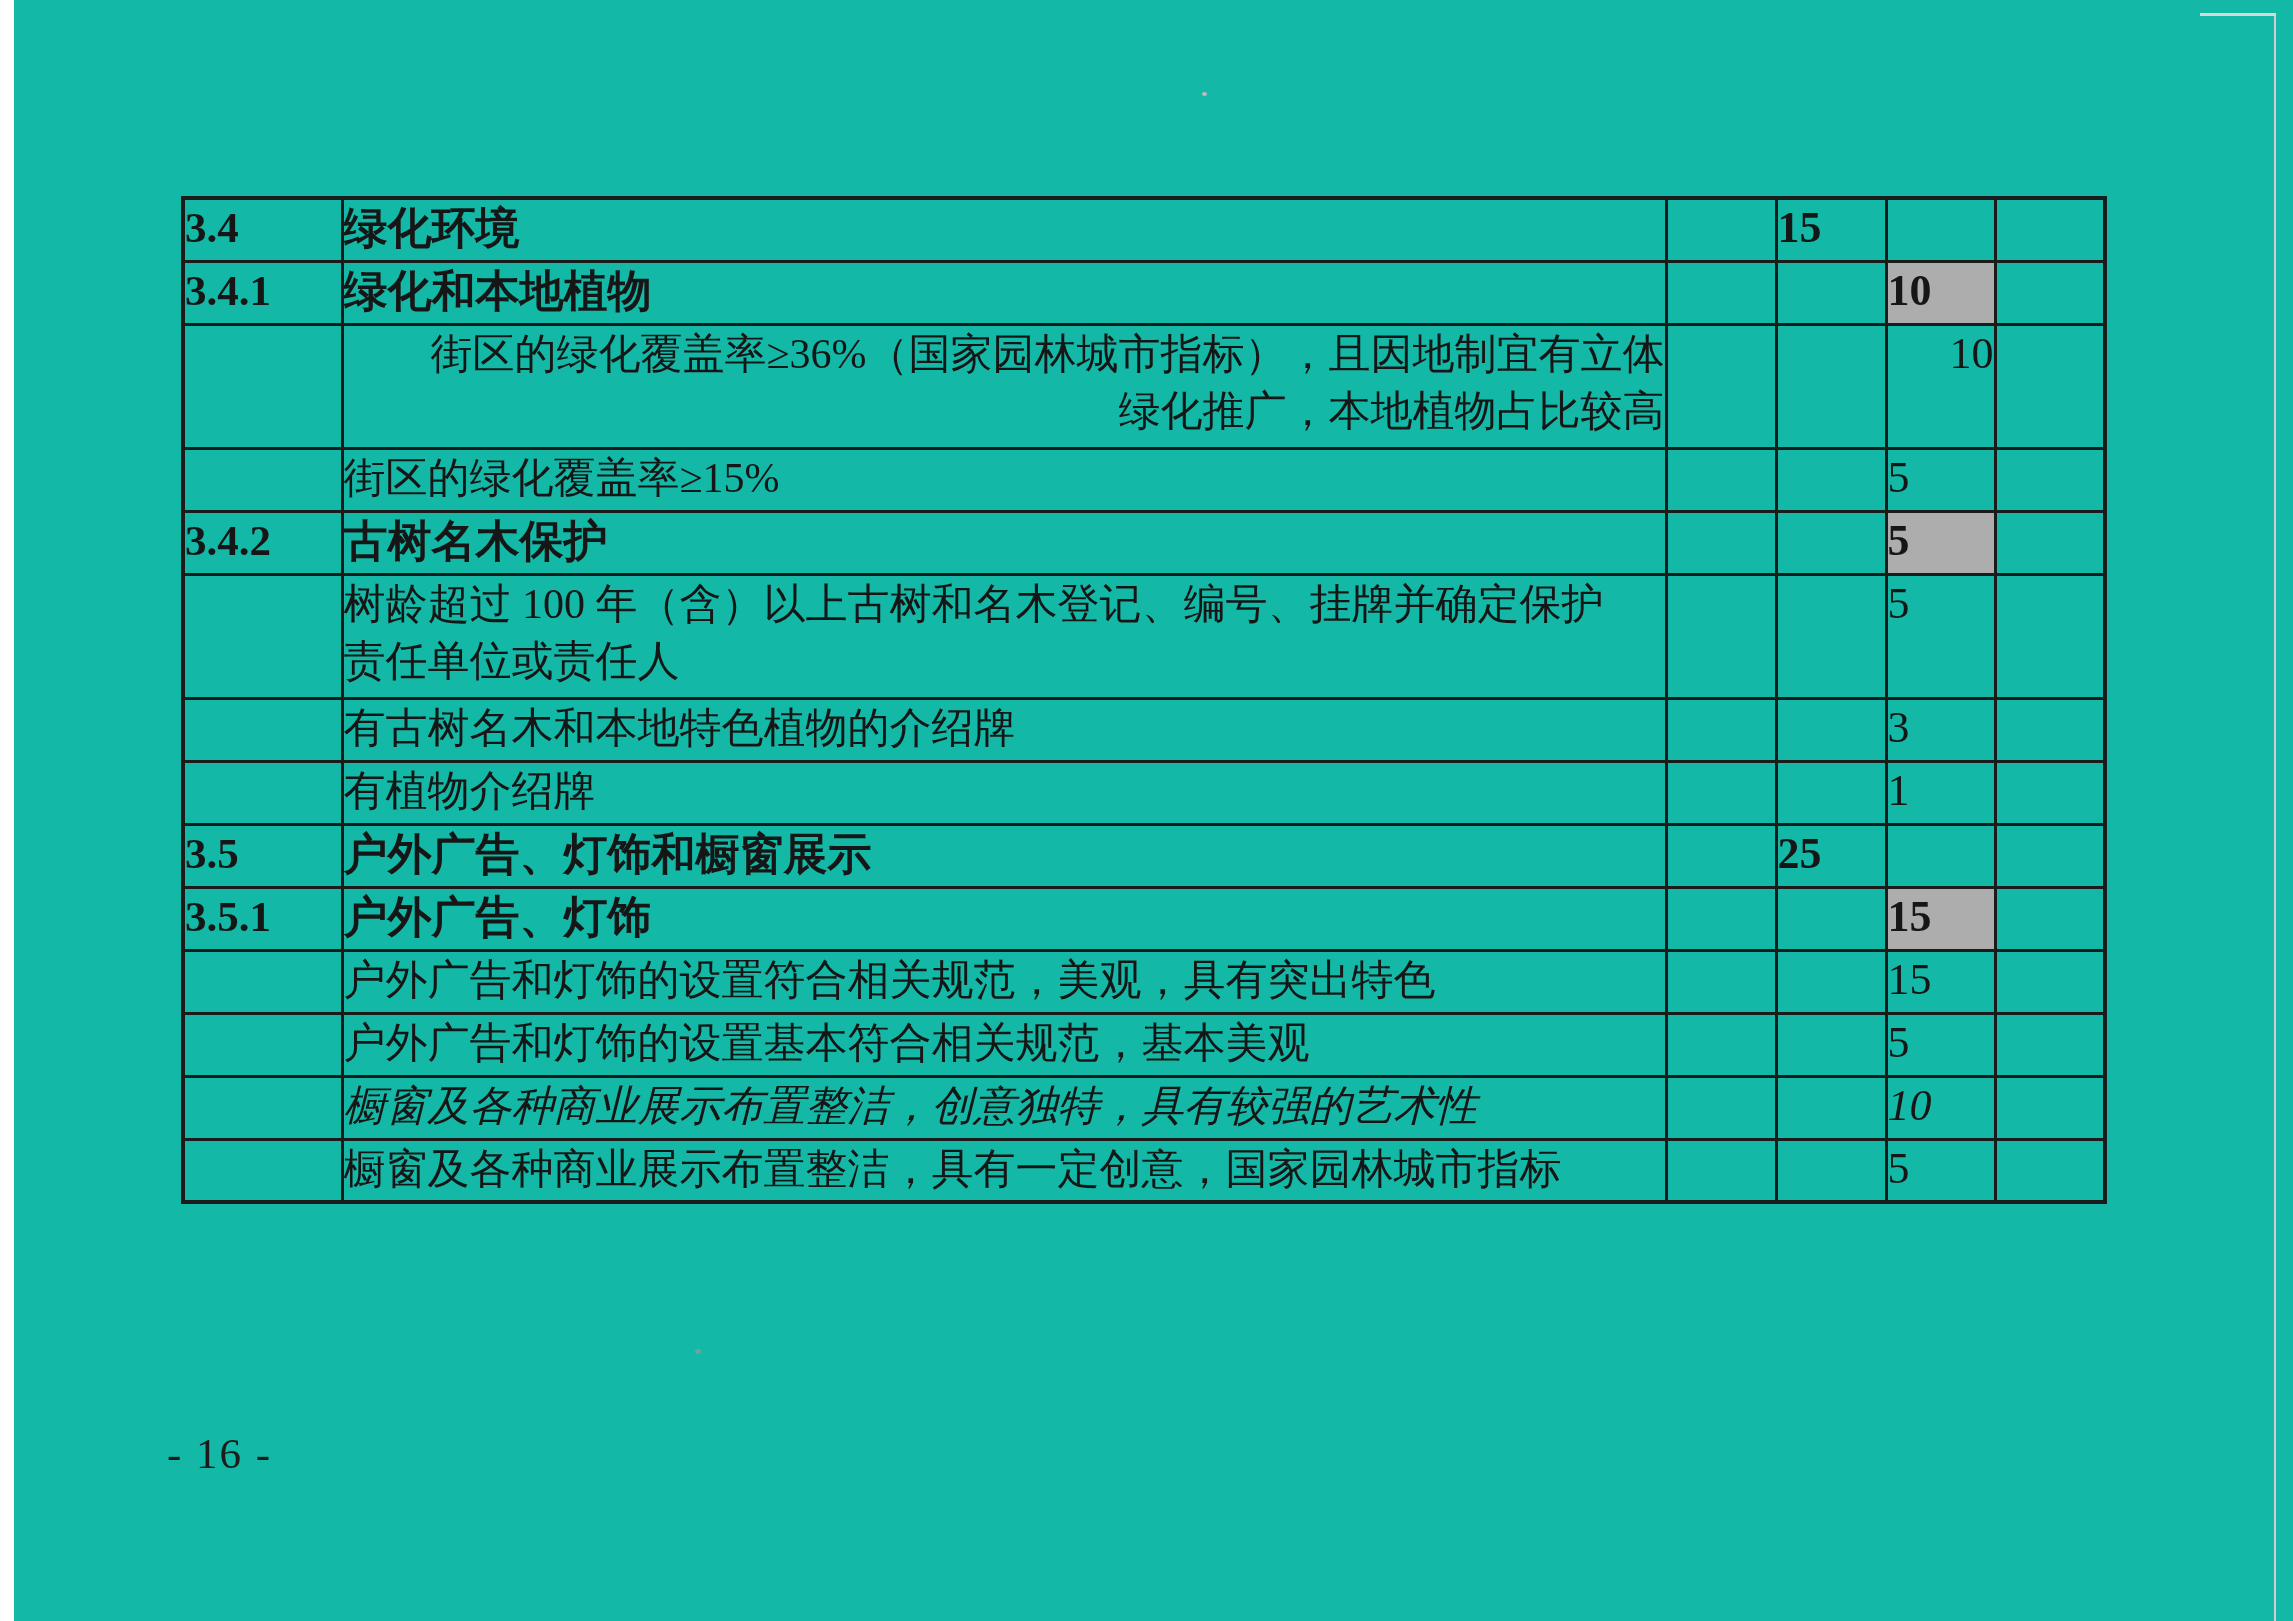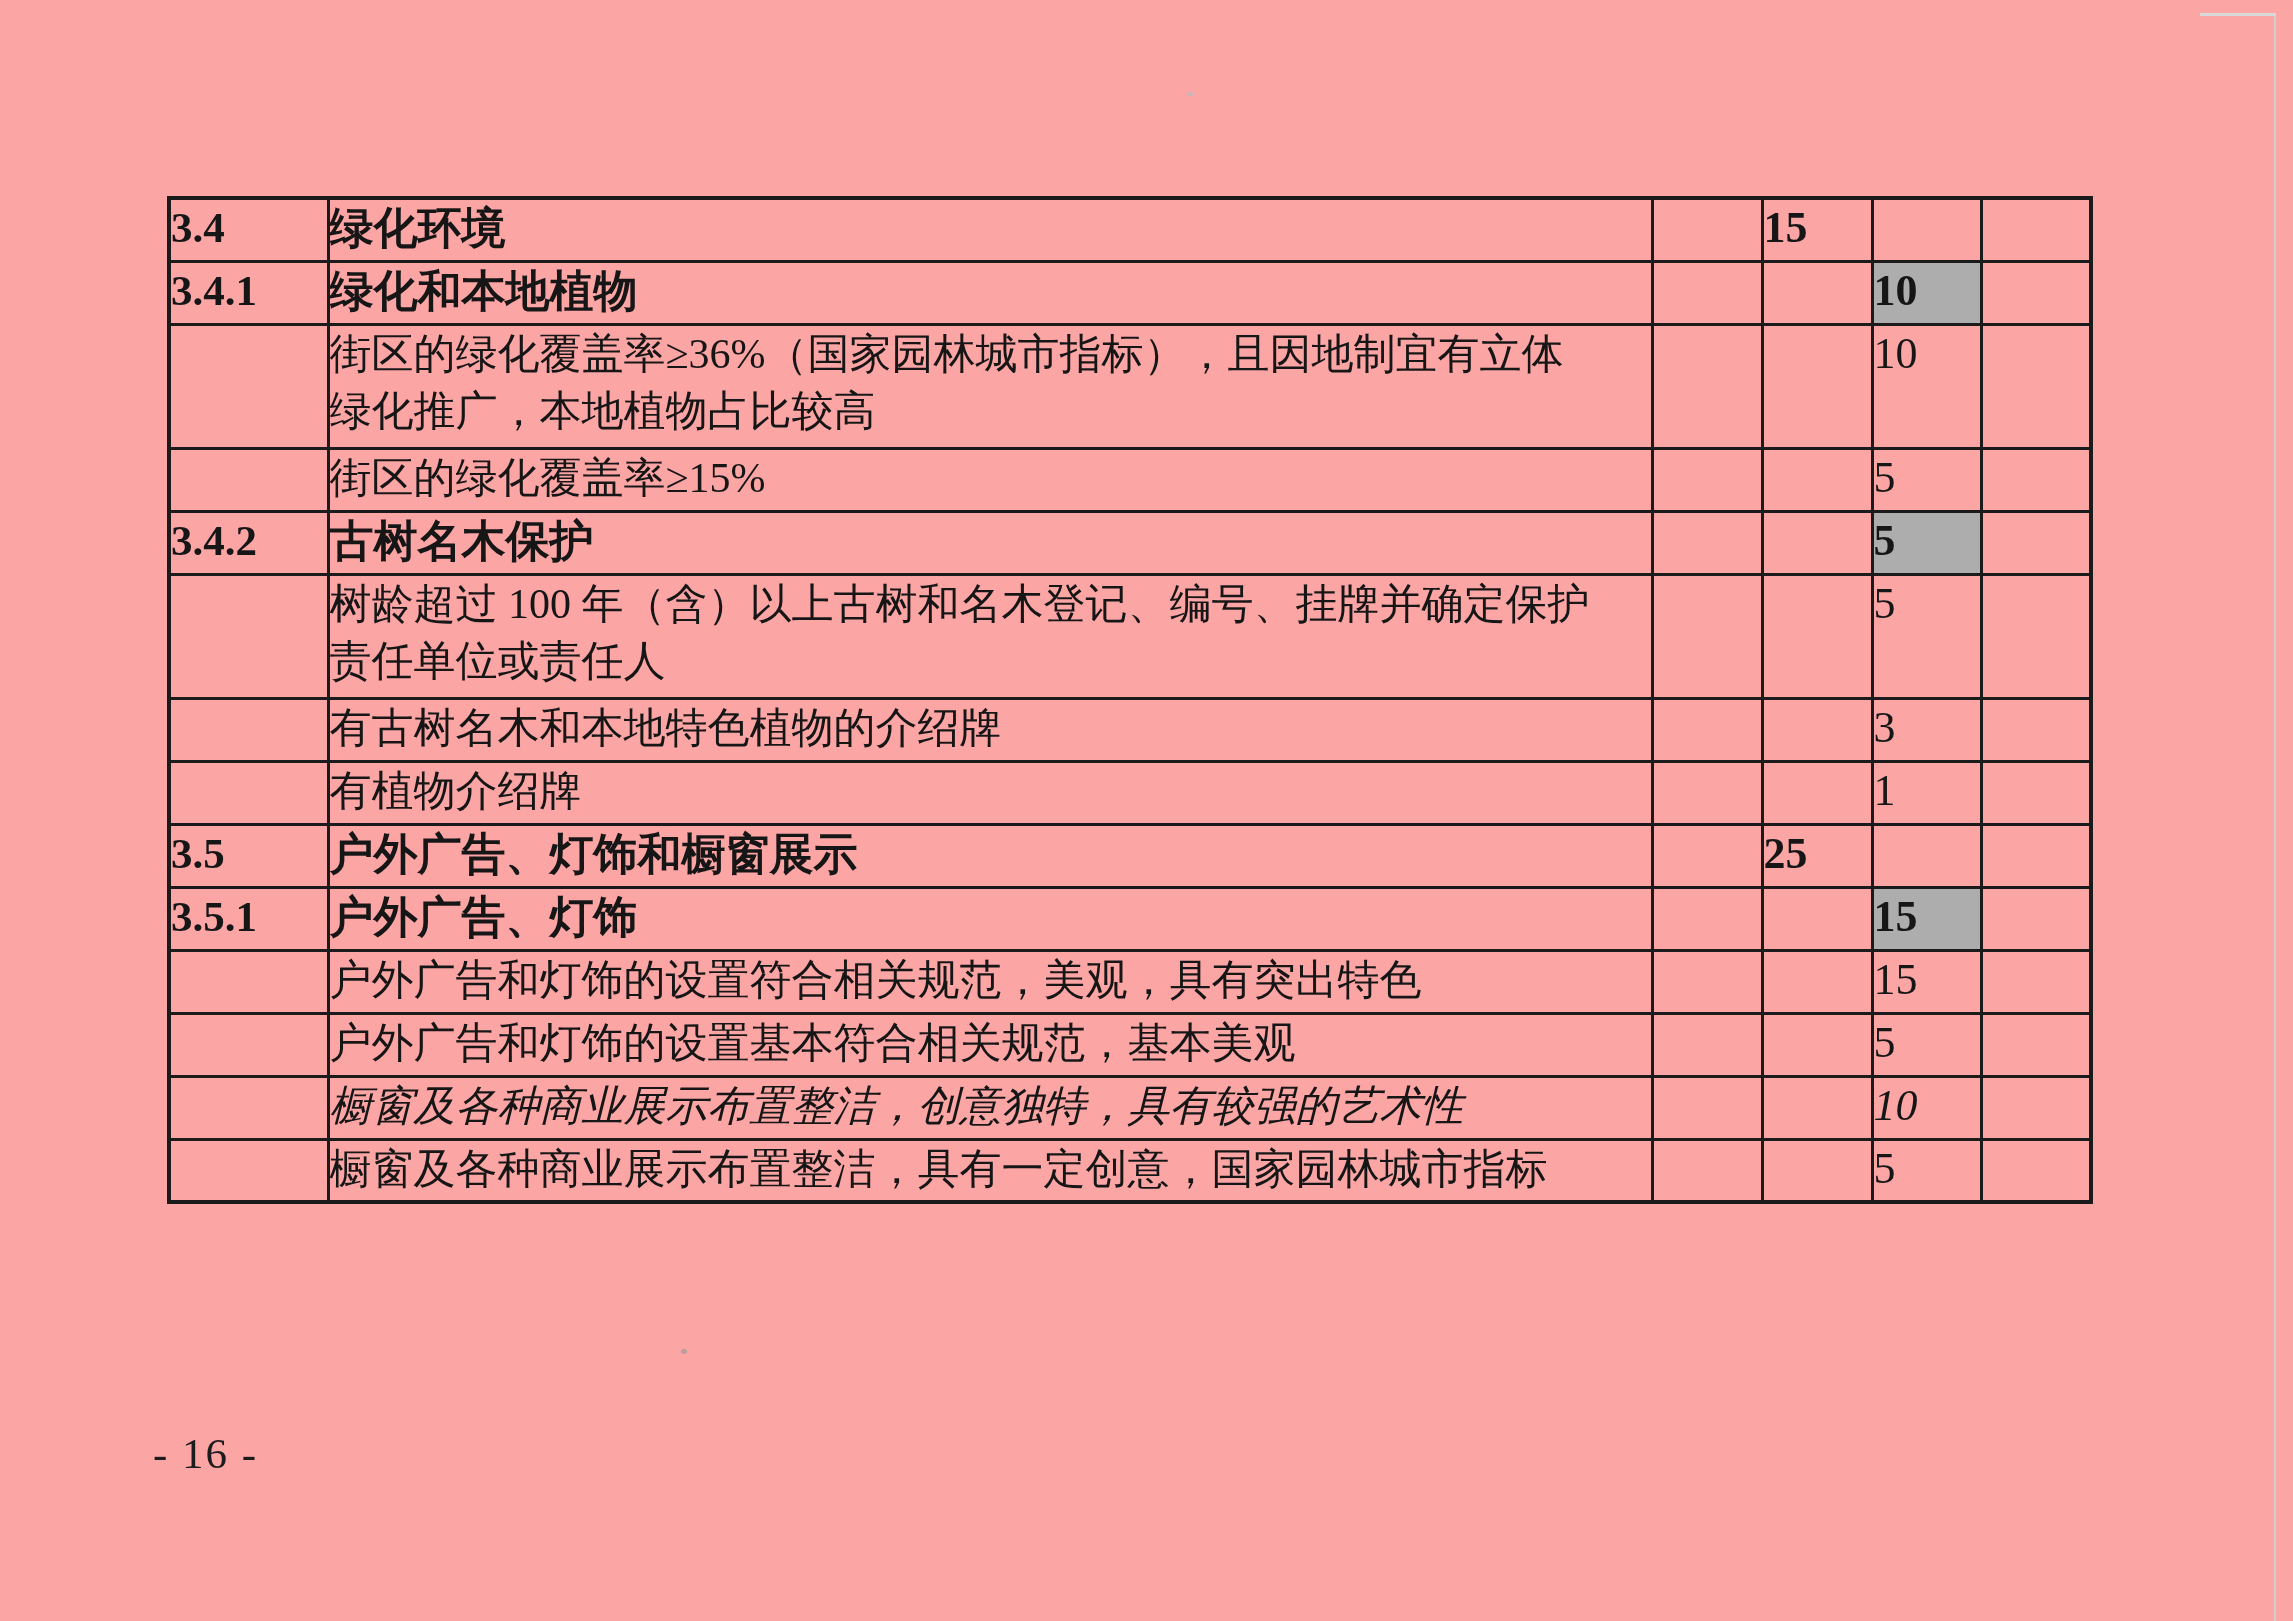--- a/index.html
+++ b/index.html
@@ -1,21 +1,21 @@
 <!DOCTYPE html>
 <html><head>
 <meta charset="utf-8">
 <style>
   html,body{margin:0;padding:0;}
   body{
     width:2294px;height:1621px;position:relative;background:#ffffff;
     font-family:"Liberation Serif","DejaVu Serif",serif;color:#161616;
     overflow:hidden;
   }
-  .page{position:absolute;inset:0;background:#fca5a5;}
+  .page{position:absolute;inset:0;background:#14b8a6;margin-left:14px;}
   
   .page-edge-right{position:absolute;top:13.7px;right:17.6px;width:2.9px;height:1607px;background:#cfcfcf;}
   .page-edge-top{position:absolute;top:12.7px;right:17.6px;width:76px;height:2.9px;background:#d8d8d8;}
   .speck-1{position:absolute;left:681px;top:1349px;width:5.9px;height:4.9px;background:#9a9a9a;border-radius:50%;opacity:.65;}
   .speck-2{position:absolute;left:1188px;top:92px;width:4.9px;height:3.9px;background:#bdbdbd;border-radius:50%;}
 
   .score-table{
     position:absolute;left:167px;top:196px;
     border-collapse:collapse;table-layout:fixed;
     width:1921px;
@@ -70,21 +70,21 @@
         <tr class="row-subsection" style="height: 63px;">
           <td class="cell-id">3.4.1</td>
           <td class="cell-desc">
             <div class="desc-line">绿化和本地植物</div>
           </td>
           <td class="cell-score"></td>
           <td class="cell-score score-bold"></td>
           <td class="cell-score score-bold cell-gray">10</td>
           <td class="cell-score"></td>
         </tr>
-        <tr class="row-item" style="height: 124px;">
+        <tr class="row-item" style="height: 124px; text-align: right;">
           <td class="cell-id"></td>
           <td class="cell-desc">
             <div class="desc-line">街区的绿化覆盖率≥36%（国家园林城市指标），且因地制宜有立体</div>
             <div class="desc-line">绿化推广，本地植物占比较高</div>
           </td>
           <td class="cell-score"></td>
           <td class="cell-score score-bold"></td>
           <td class="cell-score">10</td>
           <td class="cell-score"></td>
         </tr>

